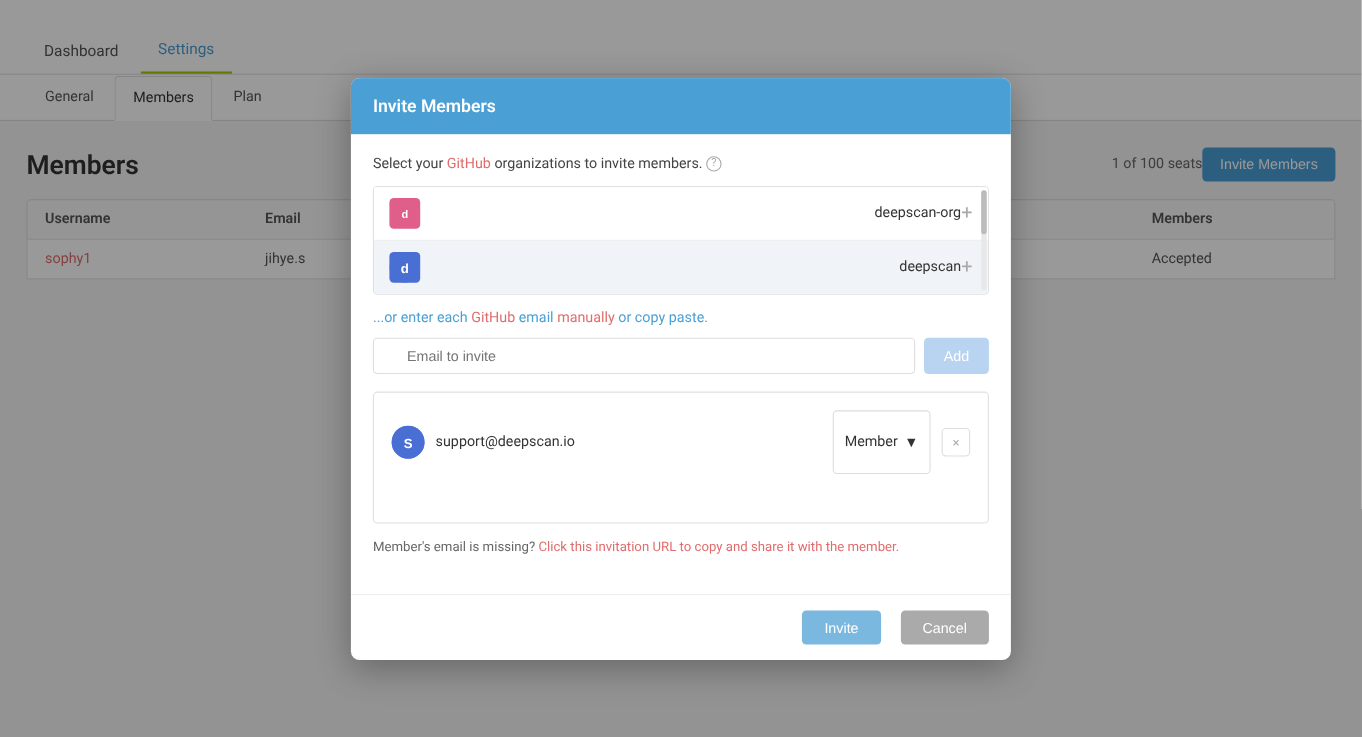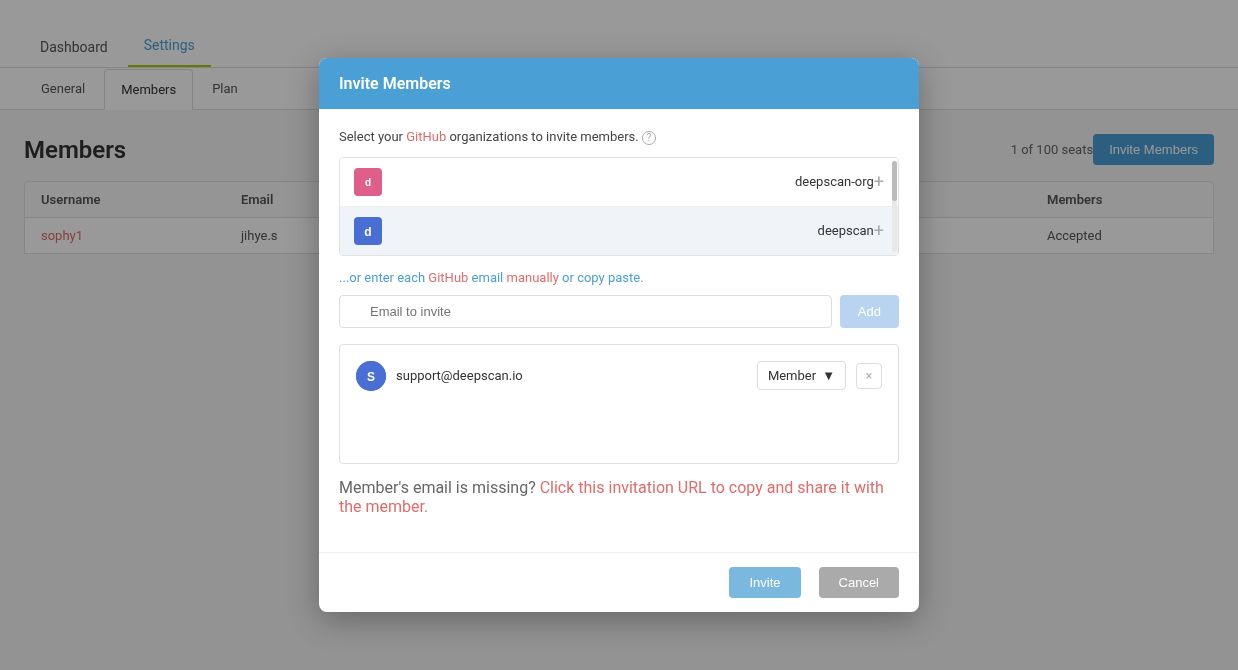--- a/index.html
+++ b/index.html
@@ -313,21 +313,21 @@
       flex: 1;
       font-size: 13px;
       color: #333;
     }
 
     .role-dropdown {
       display: flex;
       align-items: center;
       border: 1px solid #ddd;
       border-radius: 4px;
-      padding: 6px 10px;
+      padding: 20px 10px;
       font-size: 13px;
       color: #333;
       cursor: pointer;
       gap: 6px;
       background: #fff;
     }
 
     .remove-btn {
       width: 26px;
       height: 26px;
@@ -336,21 +336,21 @@
       background: #fff;
       display: flex;
       align-items: center;
       justify-content: center;
       color: #aaa;
       cursor: pointer;
       font-size: 12px;
     }
 
     .missing-email-text {
-      font-size: 16px;
+      font-size: 12px;
       color: #666;
       margin-bottom: 16px;
     }
 
     .missing-email-text .click-link {
       color: #e06c6c;
       cursor: pointer;
     }
 
     .modal-footer {

